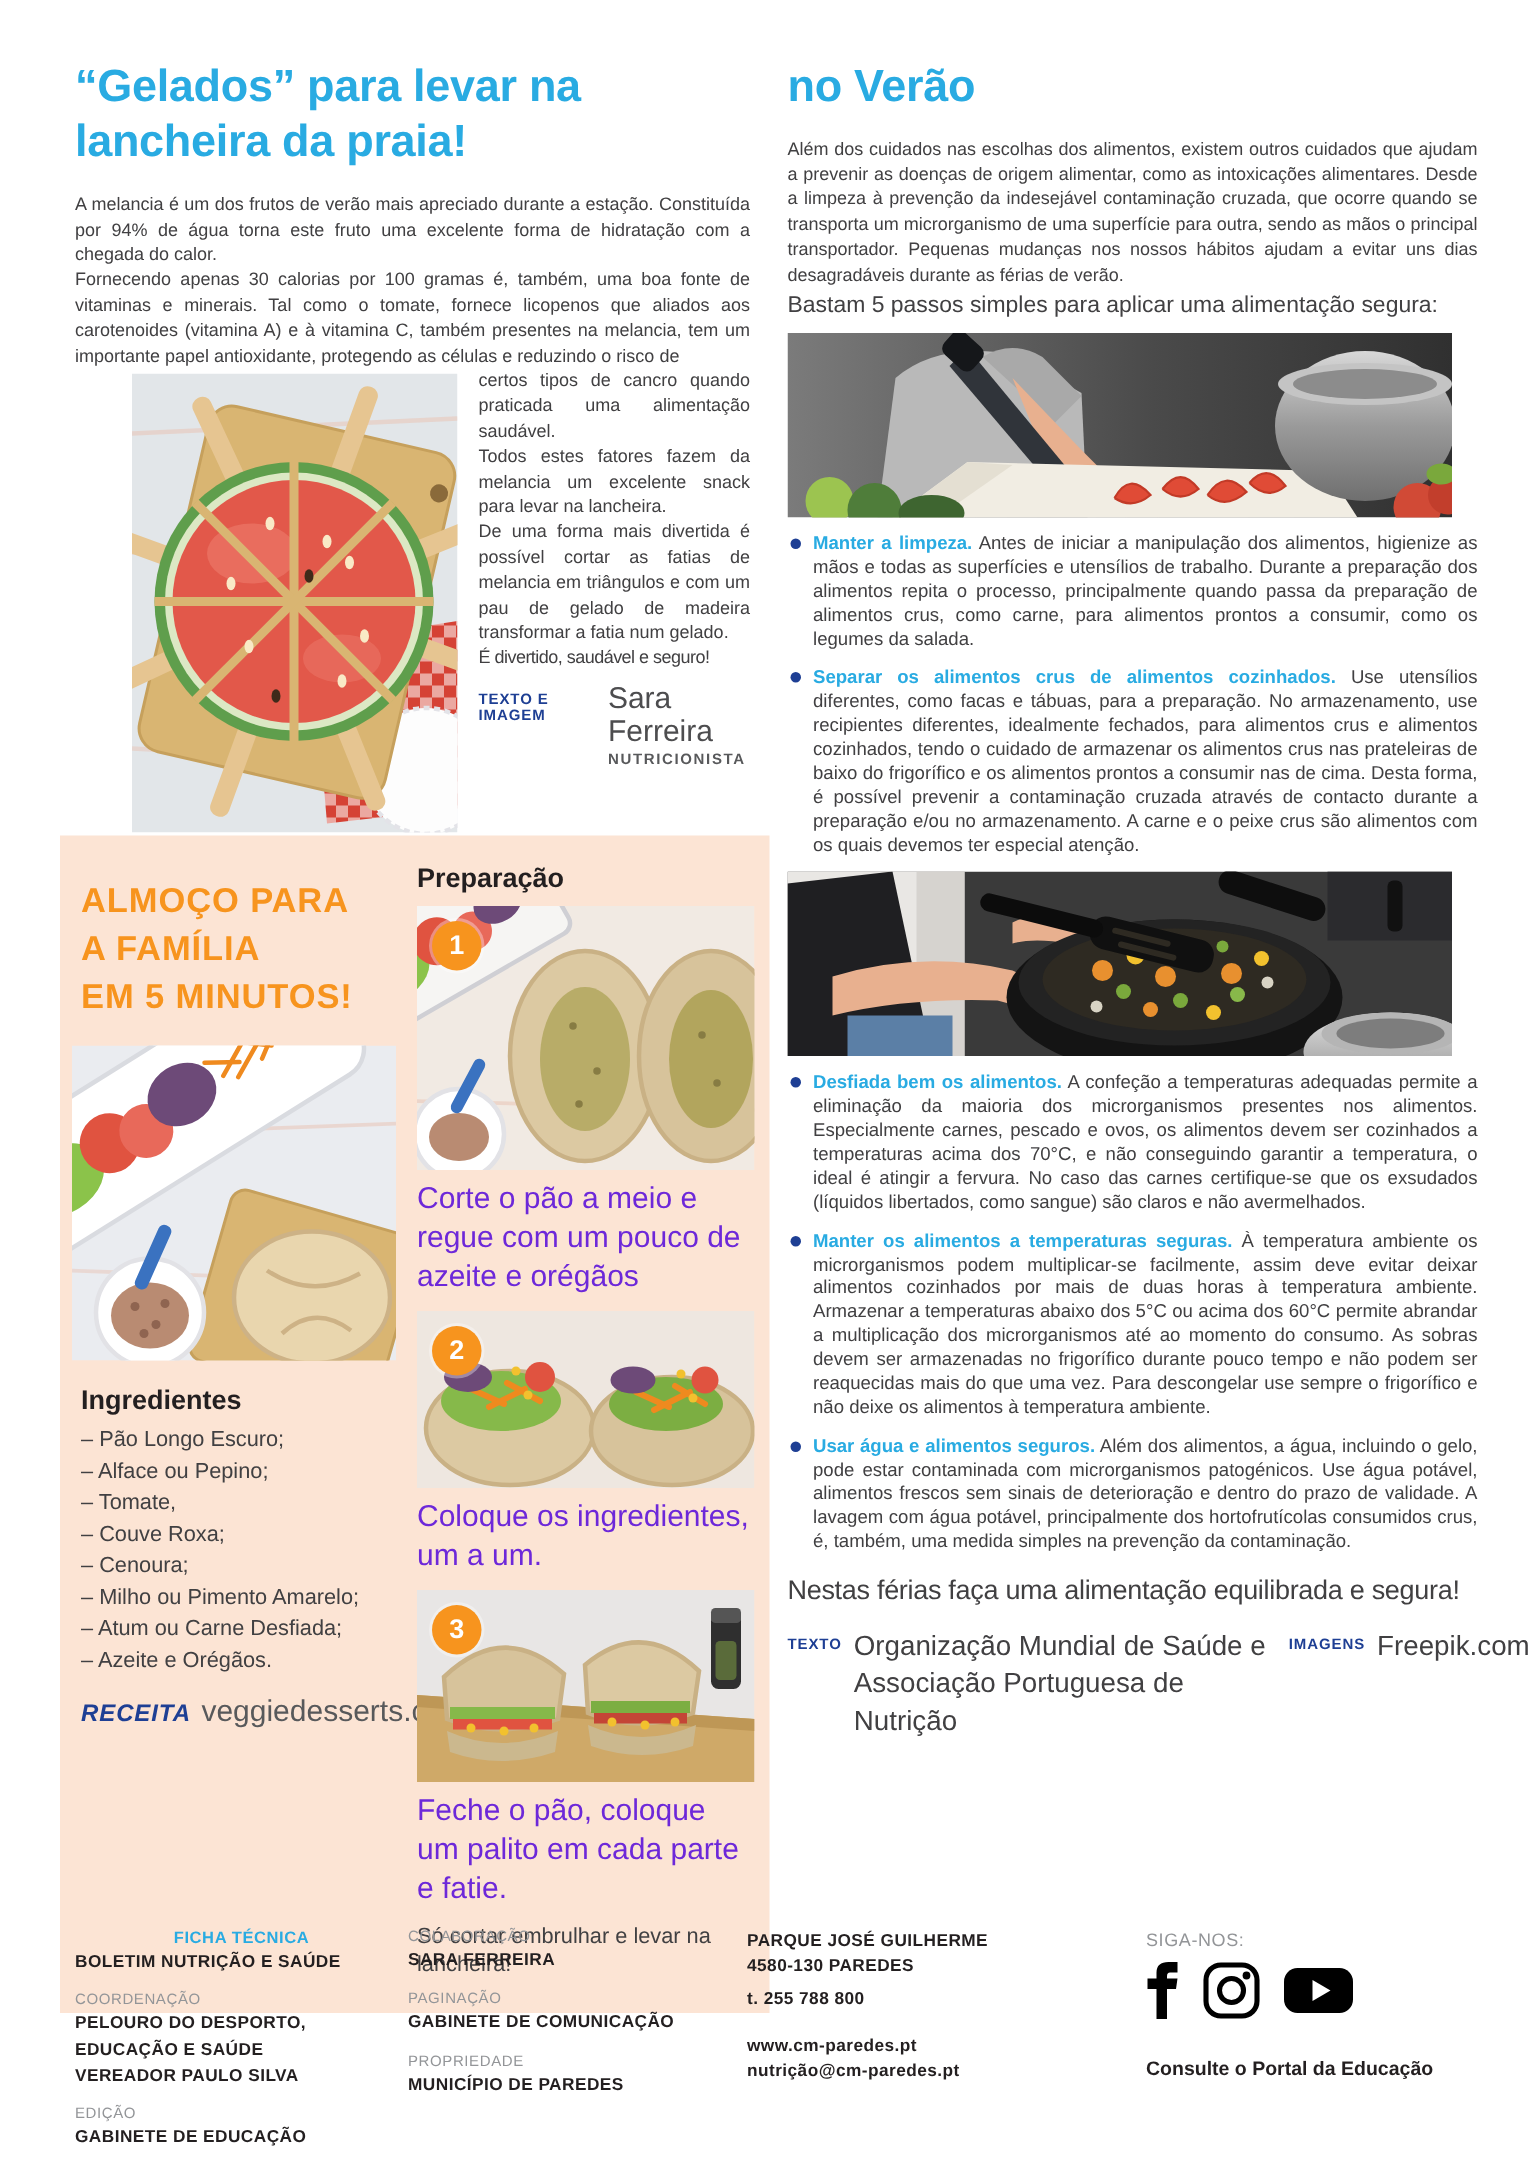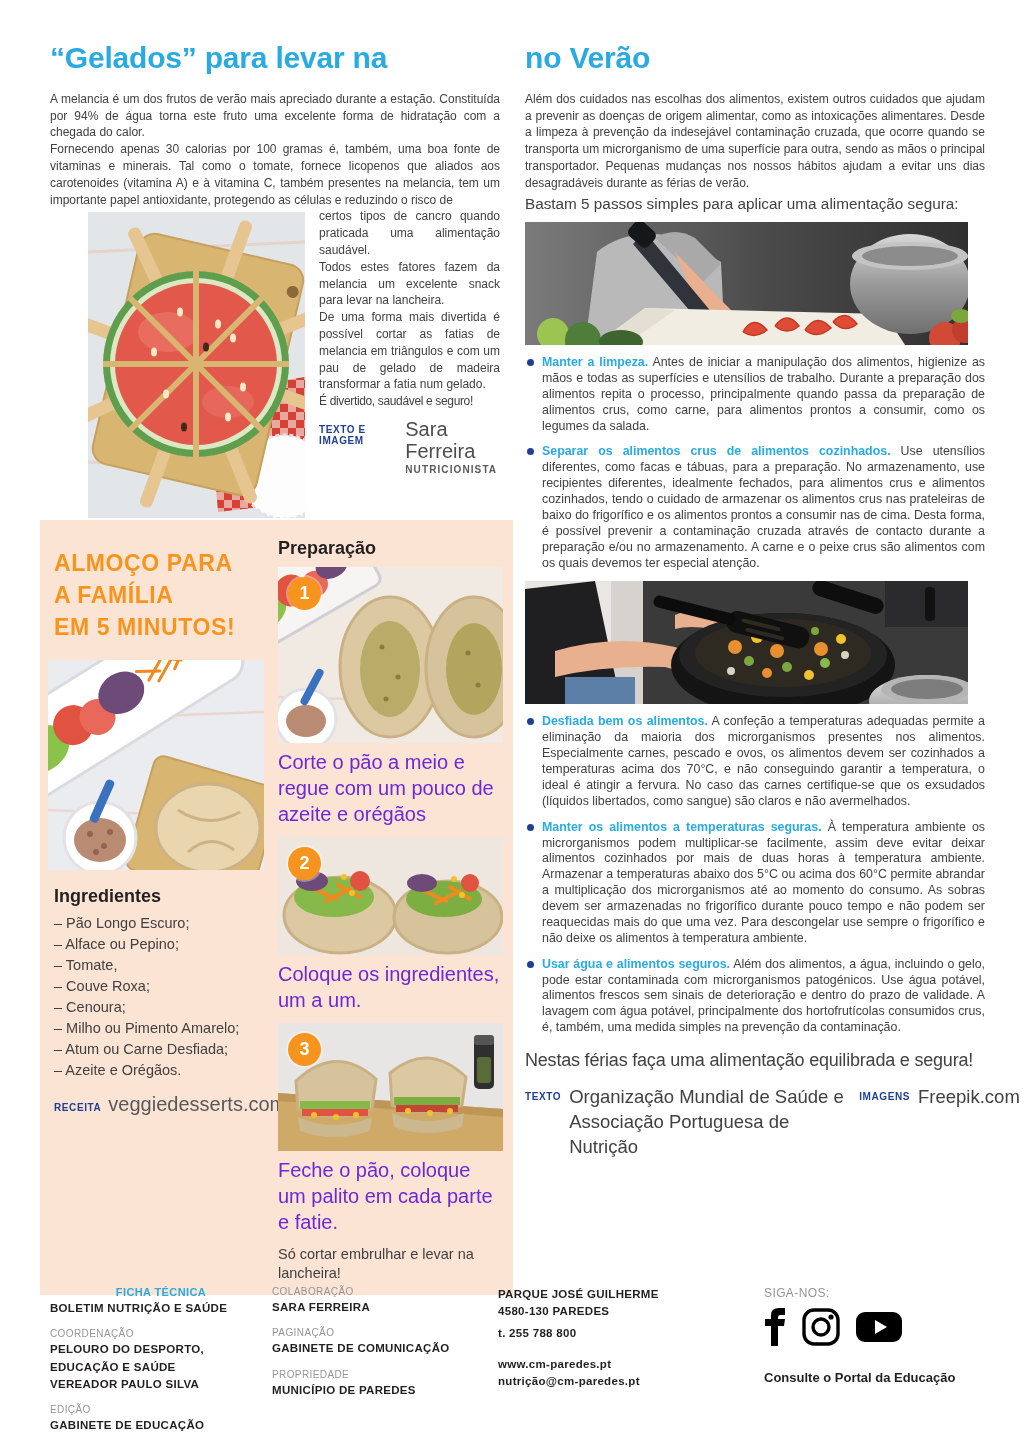--- a/index.html
+++ b/index.html
@@ -23,32 +23,32 @@
   .wrap-zone { position:relative;padding-left:38px; }
   .wm-photo { float:left; width:217px; height:306px; margin:4px 14px 2px 0; }
   .tight { white-space:nowrap; letter-spacing:-0.35px; }
 
   .byline { display:flex; justify-content:flex-end; align-items:flex-start; gap:10px; margin-top:8px; }
   .byline-label { font-size:10px; font-weight:bold; color:#1e3f94; letter-spacing:0.6px; padding-top:6px; }
   .byline-name { font-size:20px; color:#4d4d4f; line-height:1.1; }
   .byline-role { font-size:10px; font-weight:bold; color:#58595b; letter-spacing:1.1px; margin-top:2px; }
 
   
-  .recipe-box { clear:both; margin:10px 0 0 -10px; width:473px; background:#fce4d4; padding:18px 12px 12px 14px; display:flex; gap:14px; }
+  .recipe-box { clear:both; margin:10px 0 0 -10px; width:473px; background:#fce4d4; padding:18px 12px 22px 14px; display:flex; gap:14px; }
   .rb-left { width:210px; }
   .rb-right { width:225px; }
   .rb-title { margin-top:10px; margin-bottom:16px; }
   .rb-title span { display:block; font-size:23px; font-weight:bold; color:#f7941e; letter-spacing:0.6px; line-height:1.38; }
   .lunch-photo { width:216px; height:210px; margin-left:-6px; display:block; }
   .ing-title { font-size:18px; font-weight:bold; color:#231f20; margin:16px 0 6px; }
   .ing-list { list-style:none; }
   .ing-list li { font-size:14.5px; line-height:1.45; color:#414042; }
   .ing-list li::before { content:"– "; }
   .receita-row { display:flex; align-items:baseline; gap:7px; margin-top:12px; }
-  .receita-label { font-size:10px; font-weight:bold; color:#1e3f94; letter-spacing:0.6px; }
+  .receita-label { font-size:16px; font-weight:bold; color:#1e3f94; letter-spacing:0.6px;font-style:italic; }
   .receita-src { font-size:20px; color:#58595b; }
 
   .prep-title { font-size:18px; font-weight:bold; color:#231f20; margin-bottom:8px; }
   .step { position:relative; }
   .step svg { display:block; }
   .step-num { position:absolute; top:10px; left:10px; width:33px; height:33px; border-radius:50%;
     background:#f7941e; color:#fff; font-weight:bold; font-size:18px; display:flex; align-items:center; justify-content:center;
     box-shadow:0 0 0 2px rgba(255,255,255,0.35); }
   .step-caption { font-size:20px; line-height:1.3; color:#6d28d9; margin:6px 0 10px; }
   .final-note { font-size:14.5px; line-height:1.3; color:#414042; margin-top:4px; }
@@ -83,20 +83,21 @@
 </style>
 </head>
 <body>
 
 <div class="container">
   <div class="columns">
 
     <div class="col-left">
       <h1 class="headline">
         <span>“Gelados” para levar na</span>
+        <span>lancheira da praia!</span>
       </h1>
       <p class="bodytext nogap">A melancia é um dos frutos de verão mais apreciado durante a estação. Constituída por 94% de água torna este fruto uma excelente forma de hidratação com a chegada do calor.</p>
       <p class="bodytext nogap">Fornecendo apenas 30 calorias por 100 gramas é, também, uma boa fonte de vitaminas e minerais. Tal como o tomate, fornece licopenos que aliados aos carotenoides (vitamina A) e à vitamina C, também presentes na melancia, tem um importante papel antioxidante, protegendo as células e reduzindo o risco de</p>
 
       <div class="wrap-zone">
         <svg class="wm-photo" viewBox="0 0 217 306" xmlns="http://www.w3.org/2000/svg">
           <defs>
             <pattern id="gingham" width="16" height="16" patternUnits="userSpaceOnUse">
               <rect width="16" height="16" fill="#ffffff"></rect>
               <rect width="8" height="8" fill="#d4392c"></rect>

